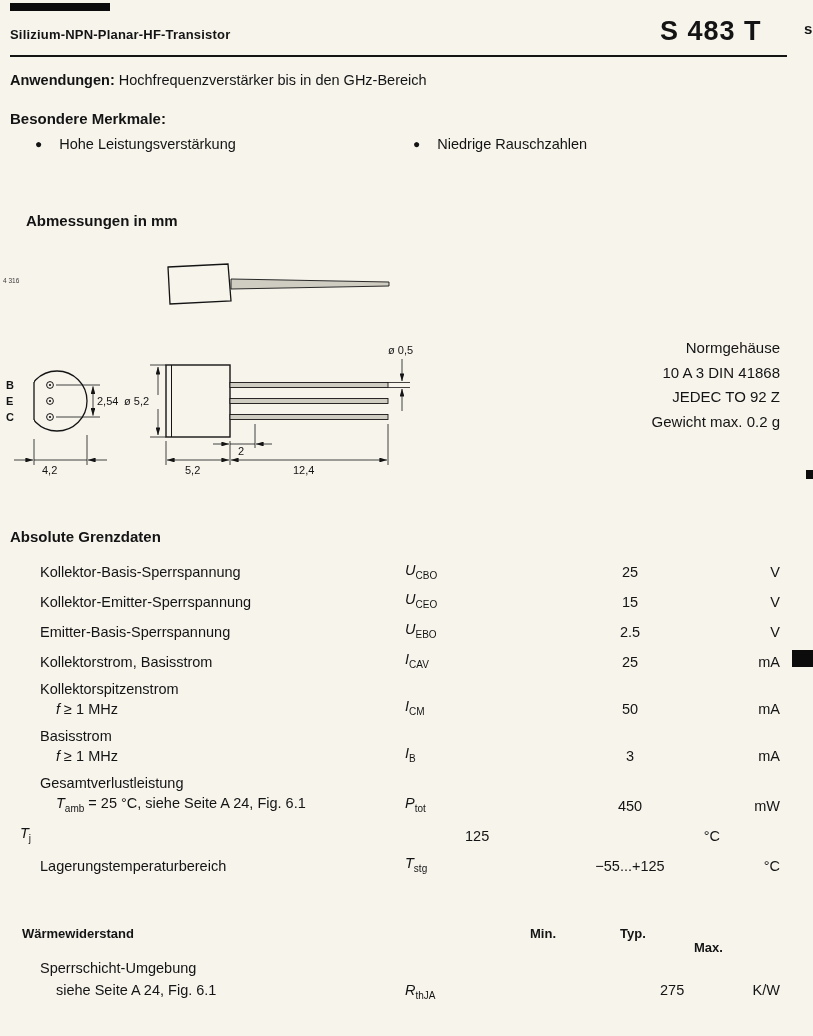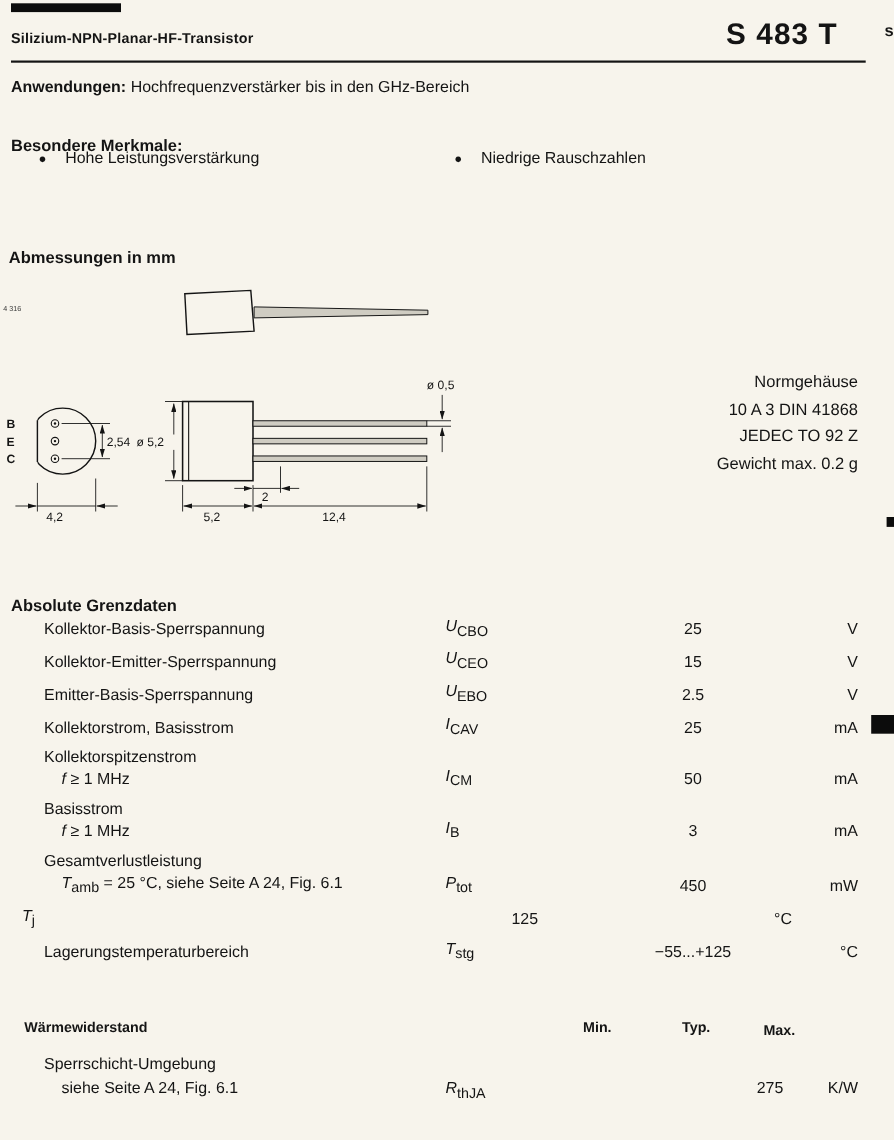--- a/index.html
+++ b/index.html
@@ -7,32 +7,32 @@
   body {
     background:#f7f4ec;
     font-family:"Liberation Sans", sans-serif;
     color:#141414;
     position:relative;
     overflow:hidden;
   }
   .abs { position:absolute; }
   .bold { font-weight:700; }
   i { font-style:italic; }
-  sub { font-size:13px; }
+  sub { font-size:10px; }
 
   .top-bar { background:#0c0c0c; }
   .edge-mark { background:#0c0c0c; }
   .edge-text { font-weight:700; font-size:15px; }
 
   .doc-title { font-size:13px; font-weight:700; letter-spacing:.2px; }
   .part-number { font-size:27px; font-weight:700; letter-spacing:1px; }
   .rule { background:#141414; height:2px; }
 
   .body-line { font-size:14.5px; }
-  .section-heading { font-size:15px; font-weight:700;margin-top:14px; }
+  .section-heading { font-size:15px; font-weight:700; }
 
   .bullet-item { display:flex; align-items:center; gap:17px; font-size:14.5px; }
   .bullet-item .dot { font-size:12px; line-height:1; }
 
   .case-info { font-size:15px; line-height:24.5px; text-align:right; width:260px; }
 
   svg text { font-family:"Liberation Sans", sans-serif; fill:#141414; font-size:11px; }
   svg text.pin { font-weight:700; }
   svg text.tiny { font-size:6.5px; fill:#3a3a3a; }
 
@@ -67,21 +67,21 @@
 <div class="abs section-heading" style="left:10px;top:110px">Besondere Merkmale:</div>
 <div class="abs bullet-item" style="left:35px;top:136px">
   <span class="dot">●</span>
   <span>Hohe Leistungsverstärkung</span>
 </div>
 <div class="abs bullet-item" style="left:413px;top:136px">
   <span class="dot">●</span>
   <span>Niedrige Rauschzahlen</span>
 </div>
 
-<div class="abs section-heading" style="left:8px;top:212px">Abmessungen in mm</div>
+<div class="abs section-heading" style="left:26px;top:212px">Abmessungen in mm</div>
 
 <svg class="abs" style="left:0;top:255px" width="813" height="235" viewBox="0 0 813 235">
   <defs>
     <marker id="arr" viewBox="0 0 10 6" refX="9.5" refY="3" markerWidth="10" markerHeight="6" orient="auto-start-reverse">
       <path d="M0,0 L10,3 L0,6 Z" fill="#141414"></path>
     </marker>
   </defs>
 
   <g stroke="#141414" fill="none" stroke-width="1.3">
     <polygon points="168,12 228,9 231,46 170,49"></polygon>
@@ -242,20 +242,20 @@
     <div class="col-val">−55...+125</div>
     <div class="col-unit">°C</div>
   </div>
 
 </div>
 
 <div id="tw-section">
   <div class="abs hdr" style="left:0;top:0">Wärmewiderstand</div>
   <div class="abs hdr" style="left:508px;top:0">Min.</div>
   <div class="abs hdr" style="left:598px;top:0">Typ.</div>
-  <div class="abs hdr" style="left:672px;top:3px">Max.</div>
+  <div class="abs hdr" style="left:672px;top:14px">Max.</div>
 
   <div class="abs" style="left:30px;top:34px">Sperrschicht-Umgebung</div>
   <div class="abs" style="left:46px;top:56px">siehe Seite A 24, Fig. 6.1</div>
   <div class="abs" style="left:395px;top:56px"><i>R</i><sub>thJA</sub></div>
-  <div class="abs" style="left:650px;top:56px;width:80px;text-align:center">275</div>
+  <div class="abs" style="left:650px;top:56px;width:80px;">275</div>
   <div class="abs" style="right:0;top:56px">K/W</div>
 </div>
 
 </body></html>

